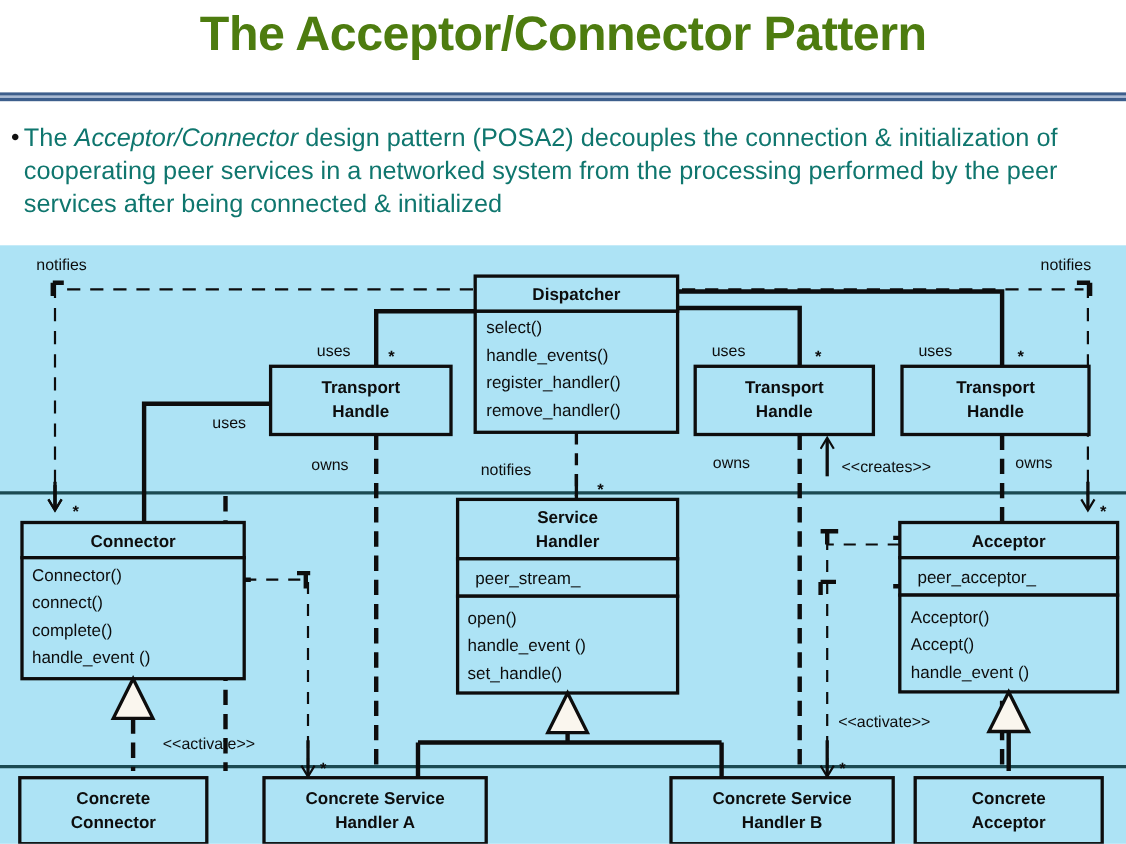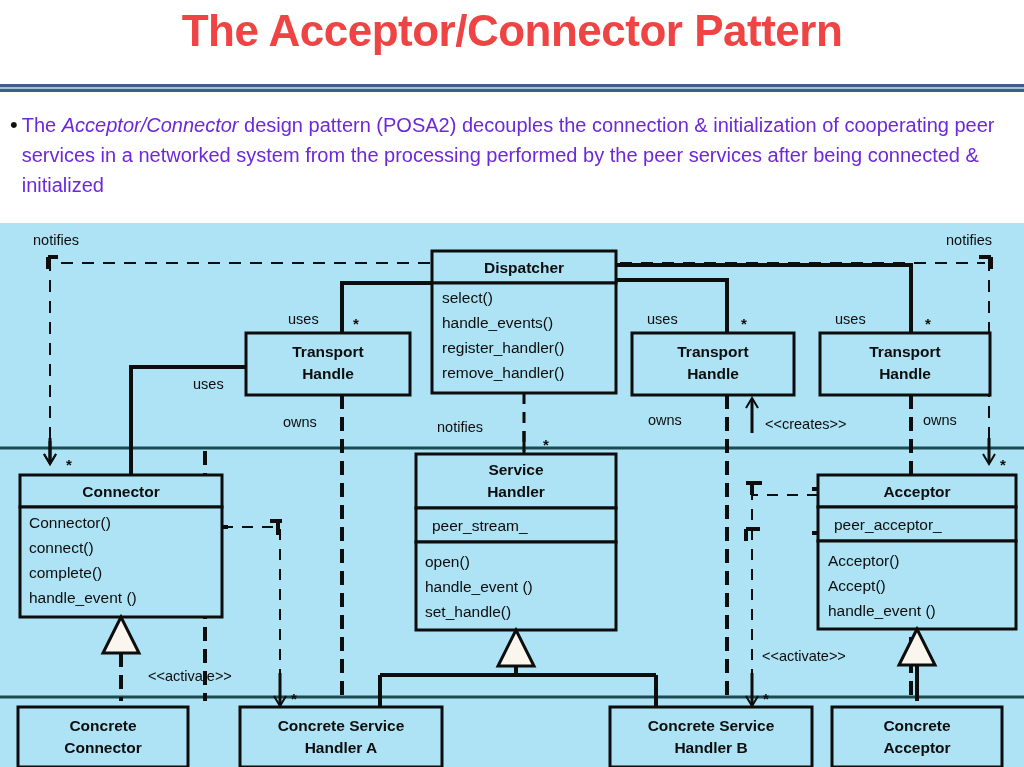--- a/index.html
+++ b/index.html
@@ -8,21 +8,21 @@
     background:#ffffff;
     font-family:"Liberation Sans", sans-serif;
   }
   #slide{position:relative;width:1024px;height:767px;}
 
   
   .header{position:absolute;left:0;top:0;width:1024px;height:84px;background:#fff;}
   .title{
     position:absolute;left:0;top:6px;width:1024px;
     text-align:center;
-    font-size:44px;font-weight:bold;color:#ef4444;
+    font-size:44px;font-weight:bold;color:#4d7c0f;
     letter-spacing:-0.5px;
     font-family:"Liberation Sans", sans-serif;
     white-space:nowrap;
   }
   .rule{position:absolute;left:0;width:1024px;}
   .rule-a{top:84px;height:3px;background:#3D5E8C;}
   .rule-b{top:87px;height:2px;background:#A9BBD4;}
   .rule-c{top:89px;height:3px;background:#3D5E8C;}
 
   
@@ -30,21 +30,21 @@
     position:absolute;left:0;top:96px;width:1024px;height:124px;
     background:#ffffff;
   }
   .bullet-row{position:absolute;left:10px;top:14px;width:1000px;display:flex;}
   .bullet-dot{
     flex:0 0 auto;font-size:22px;line-height:30px;color:#111;
     margin-right:4px;
   }
   .bullet-text{
     flex:1 1 auto;
-    font-size:20px;line-height:30px;color:#6d28d9;
+    font-size:23px;line-height:30px;color:#0f766e;
     font-family:"Liberation Sans", sans-serif;
   }
   .bullet-text i{font-style:italic;}
 
   
   .diagram{
     position:absolute;left:0;top:223px;width:1024px;height:544px;
     background:#ADE3F5;
   }
   svg{display:block;}

